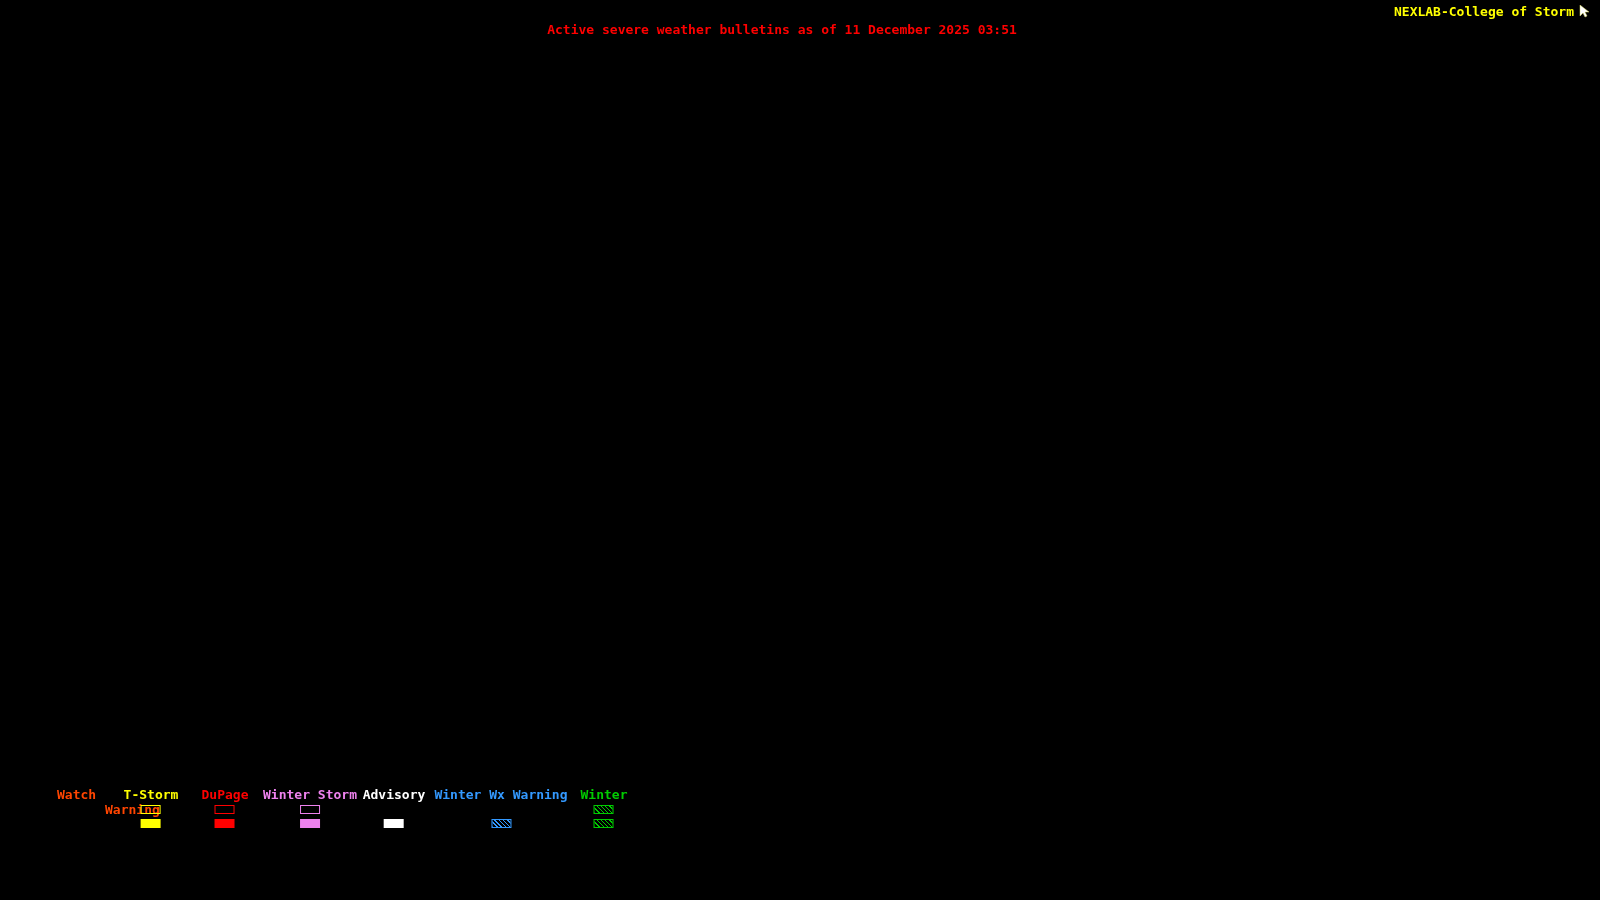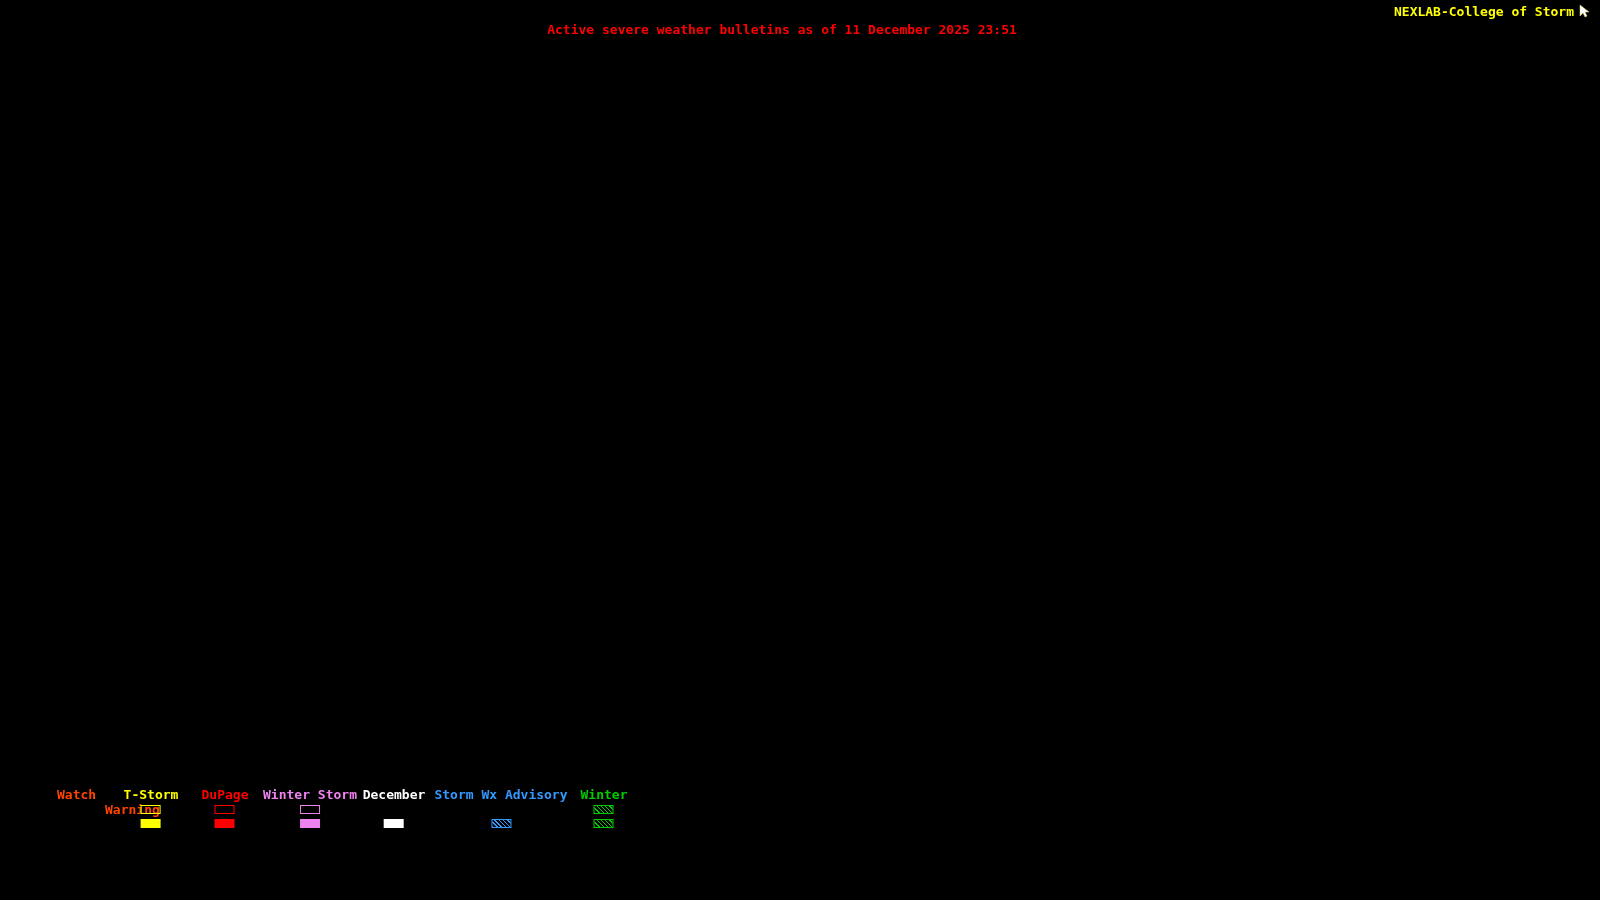--- a/index.html
+++ b/index.html
@@ -77,21 +77,21 @@
 <div class="map-area"></div>
 
 <div class="brand" style="--c: #ffff00;">NEXLAB-College of Storm</div>
 
 <span class="cursor-glyph">
   <svg width="12" height="13" viewBox="0 0 12 13">
     <polygon points="1,0 1,11 4,8 6,12 8,11 6,7 10,7" fill="#ffffff" stroke="#d8d860" stroke-width="0.5"></polygon>
   </svg>
 </span>
 
-<div class="map-title" style="--c: #ff0000;">Active severe weather bulletins as of 11 December 2025 23:51</div>
+<div class="map-title" style="--c: #ff0000;">Active severe weather bulletins as of 11 December 2025 03:51</div>
 
 <div class="legend">
 
   <div class="row-label watch" style="--c: #ff4500;">Watch</div>
 
   <div class="row-label warning" style="--c: #ff4500;">Warning</div>
 
   <div class="legend-col" style="left:151px">
     <div class="col-label" style="--c: #ffff00;">T-Storm</div>
     <div class="swatch watch" data-style="outline" style="--c: #ffff00;"></div>
@@ -104,27 +104,27 @@
     <div class="swatch warning" data-style="solid" style="--c: #ff0000;"></div>
   </div>
 
   <div class="legend-col" style="left:310px">
     <div class="col-label" style="--c: #ee82ee;">Winter Storm</div>
     <div class="swatch watch" data-style="outline" style="--c: #ee82ee;"></div>
     <div class="swatch warning" data-style="solid" style="--c: #ee82ee;"></div>
   </div>
 
   <div class="legend-col" style="left:394px">
-    <div class="col-label" style="--c: #ffffff;">December</div>
+    <div class="col-label" style="--c: #ffffff;">Advisory</div>
     <div class="swatch watch" data-style="none" style="--c: #ffffff;"></div>
     <div class="swatch warning" data-style="solid" style="--c: #ffffff;"></div>
   </div>
 
   <div class="legend-col" style="left:501px">
-    <div class="col-label" style="--c: #3399ff;">Storm Wx Advisory</div>
+    <div class="col-label" style="--c: #3399ff;">Winter Wx Warning</div>
     <div class="swatch watch" data-style="none" style="--c: #3399ff;"></div>
     <div class="swatch warning" data-style="hatched" style="--c: #3399ff;"></div>
   </div>
 
   <div class="legend-col" style="left:604px">
     <div class="col-label" style="--c: #00cc00;">Winter</div>
     <div class="swatch watch" data-style="hatched" style="--c: #00cc00;"></div>
     <div class="swatch warning" data-style="hatched" style="--c: #00cc00;"></div>
   </div>
 

